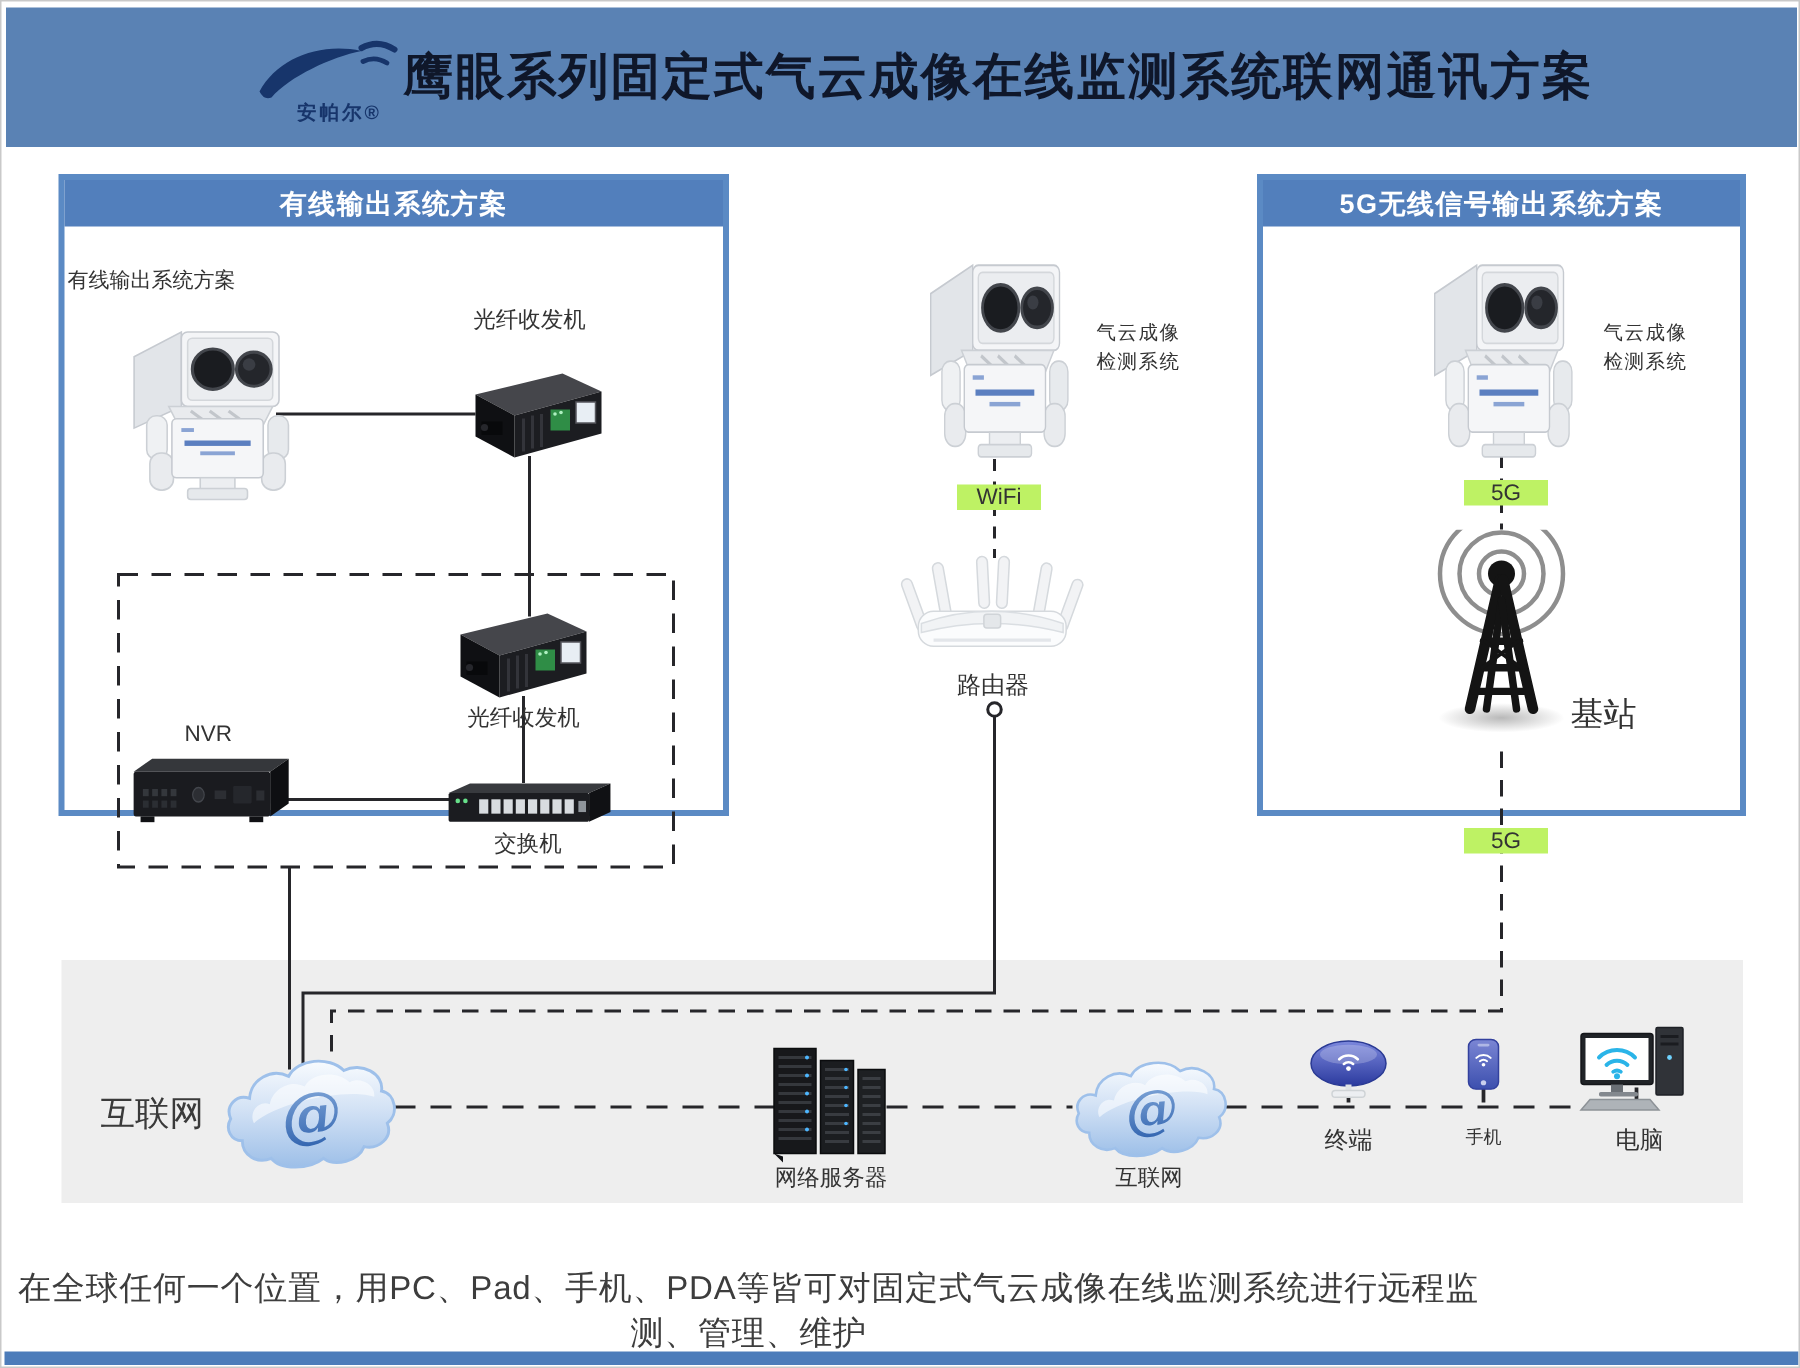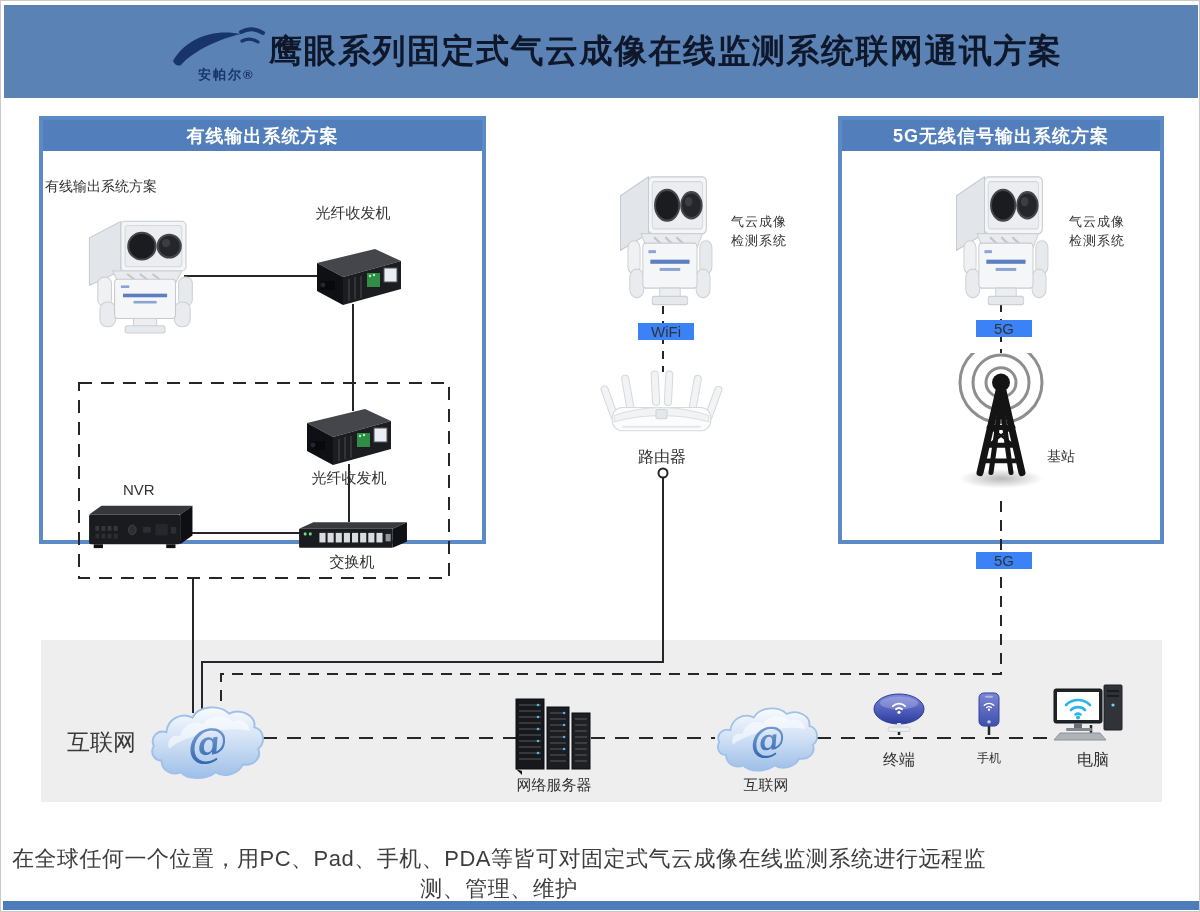--- a/index.html
+++ b/index.html
@@ -14,21 +14,21 @@
   .panel{top:115px;height:428px;background:#ffffff;border:4px solid #5b8ac4;box-sizing:border-box;z-index:1;}
   .panel-header{position:absolute;left:0;top:0;right:0;height:31px;background:#527fbc;color:#fff;
                 display:flex;align-items:center;justify-content:center;font-size:18px;
                 font-weight:bold;letter-spacing:1px;white-space:nowrap;}
   #strip{left:40px;top:639px;width:1121px;height:162px;background:#eeeeee;z-index:0;}
   
   #wires{left:0;top:0;z-index:2;pointer-events:none;}
   .dev{z-index:3;}
   .label{z-index:4;color:#333333;white-space:nowrap;}
   .center{text-align:center;}
-  .linklabel{background:#3b82f6;padding:0 3px;z-index:4;text-align:center;}
+  .linklabel{background:#bef264;padding:0 3px;z-index:4;text-align:center;}
   #note{left:0;top:843px;width:996px;text-align:center;font-size:22px;color:#3d3d3d;
         letter-spacing:.5px;z-index:2;}
   #bottombar{left:2px;bottom:1px;width:1196px;height:9px;background:#4c7cba;z-index:2;}
 </style>
 </head>
 <body>
 
 <div id="page">
 
   <svg width="0" height="0" style="position:absolute" aria-hidden="true">
@@ -382,21 +382,21 @@
     <div>检测系统</div>
   </div>
   <div class="abs label linklabel" style="left:637px;top:322px;width:50px;font-size:15px">WiFi</div>
   <div class="abs label center" style="left:616px;top:446px;width:90px;font-size:16px">路由器</div>
 
   <div class="abs label center" style="left:1064px;top:211px;width:64px;font-size:13px;line-height:19px;letter-spacing:1px">
     <div>气云成像</div>
     <div>检测系统</div>
   </div>
   <div class="abs label linklabel" style="left:975px;top:319px;width:50px;font-size:15px">5G</div>
-  <div class="abs label" style="left:1046px;top:447px;font-size:14px">基站</div>
+  <div class="abs label" style="left:1046px;top:460px;font-size:22px">基站</div>
   <div class="abs label linklabel" style="left:975px;top:551px;width:50px;font-size:15px">5G</div>
 
   <div class="abs label" style="left:66px;top:726px;font-size:23px;color:#3a3a3a">互联网</div>
   <div class="abs label center" style="left:503px;top:775px;width:100px;font-size:15px">网络服务器</div>
   <div class="abs label center" style="left:715px;top:775px;width:100px;font-size:15px">互联网</div>
   <div class="abs label center" style="left:868px;top:749px;width:60px;font-size:16px">终端</div>
   <div class="abs label center" style="left:958px;top:749px;width:60px;font-size:12px">手机</div>
   <div class="abs label center" style="left:1062px;top:749px;width:60px;font-size:16px">电脑</div>
 
   <div class="abs" id="note">在全球任何一个位置，用PC、Pad、手机、PDA等皆可对固定式气云成像在线监测系统进行远程监测、管理、维护</div>

